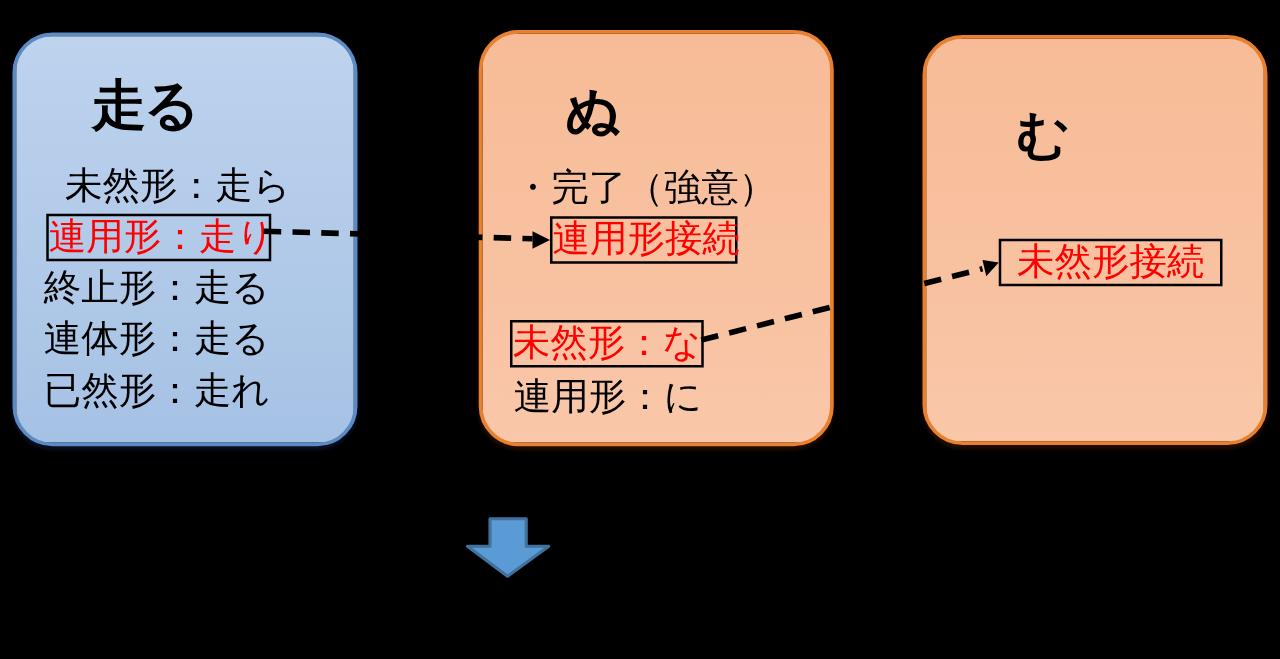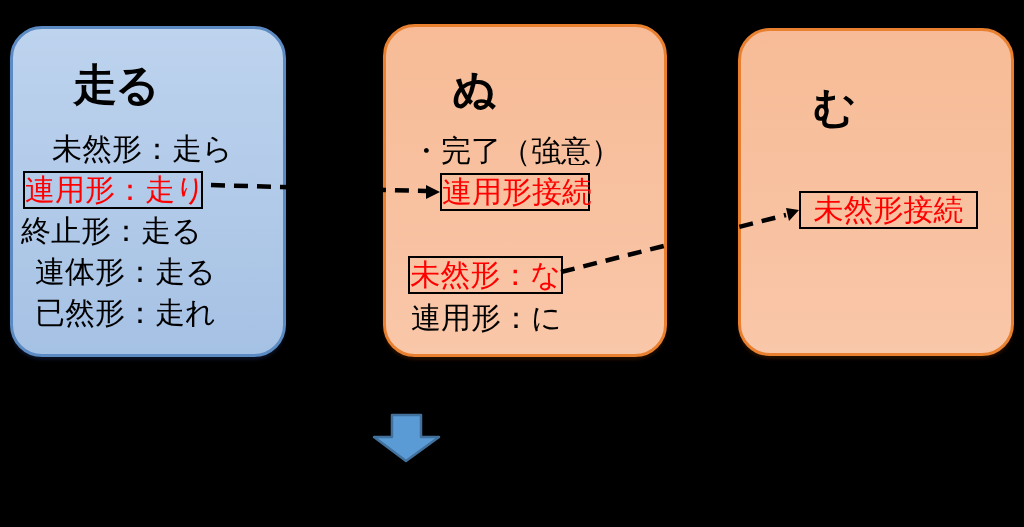--- a/index.html
+++ b/index.html
@@ -57,22 +57,22 @@
   }
   .row.highlight {
     color: #ff0000;
     border: 2px solid #000000;
     box-sizing: border-box;
     text-align: center;
     line-height: 34px;
   }
   
   #box-verb .r0 { left: 39px; top: 101px; }
-  #box-verb .r1 { left: 10px; top: 142px; width: 180px; }
-  #box-verb .r2 { left: 8px; top: 183px; }
+  #box-verb .r1 { left: 24px; top: 142px; width: 180px; }
+  #box-verb .r2 { left: 22px; top: 183px; }
   #box-verb .r3 { left: 22px; top: 224px; }
   #box-verb .r4 { left: 22px; top: 265px; }
   
   #box-nu .meaning { left: 25px; top: 105px; }
   #box-nu .conn    { left: 54px; top: 146px; width: 150px; }
   #box-nu .r0      { left: 22px; top: 229px; width: 155px; }
   #box-nu .r1      { left: 25px; top: 272px; }
   
   #box-mu .meaning { left: 34px; top: 123px; }
   #box-mu .conn    { left: 58px; top: 160px; width: 179px; }

